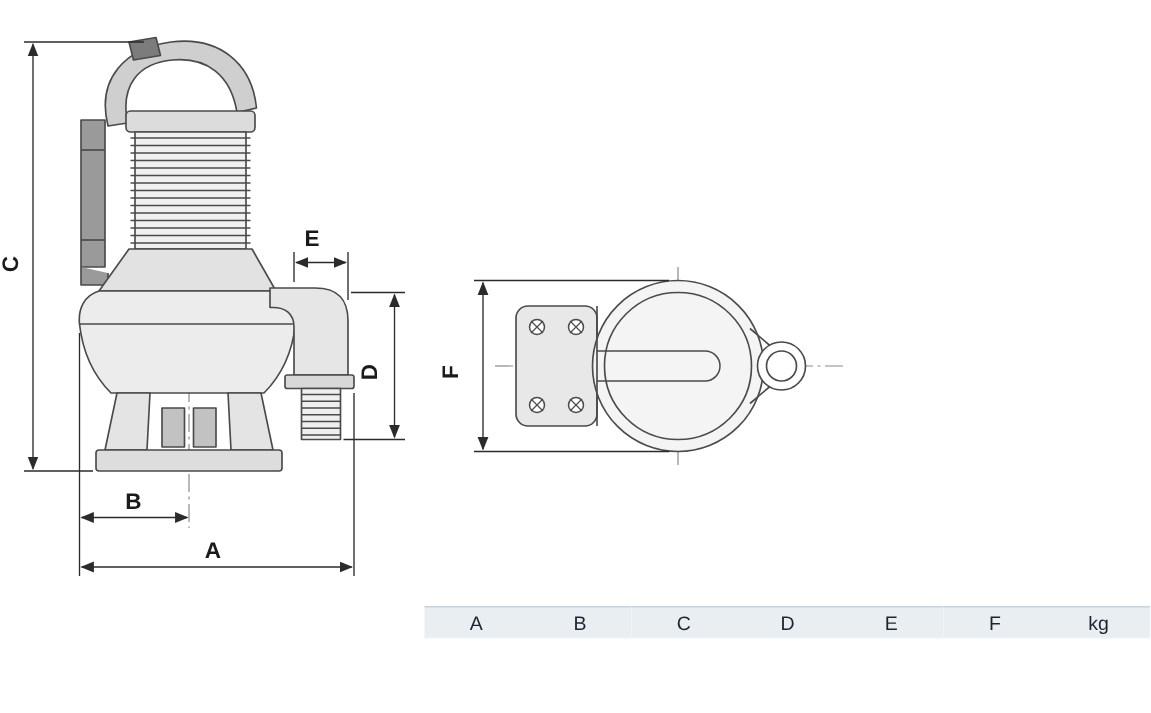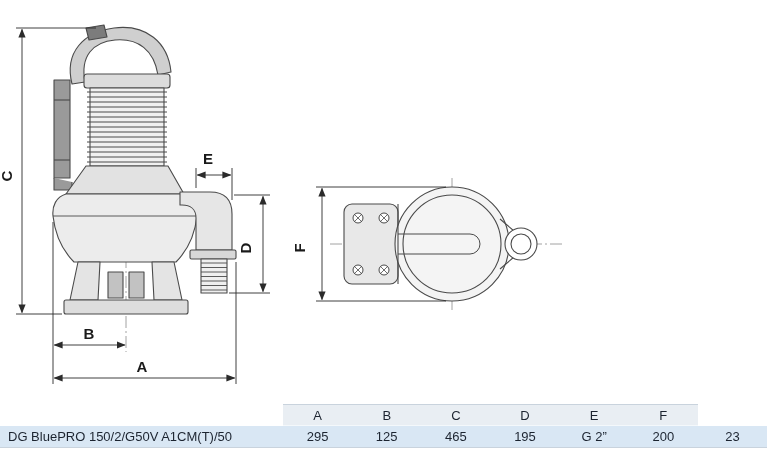--- a/index.html
+++ b/index.html
@@ -148,26 +148,17 @@
 
   <div class="dim-table">
     <div class="thead">
       <div class="cell model-col"></div>
       <div class="cell hdr">A</div>
       <div class="cell hdr">B</div>
       <div class="cell hdr">C</div>
       <div class="cell hdr">D</div>
       <div class="cell hdr">E</div>
       <div class="cell hdr">F</div>
-    </div>
-    <div class="trow">
-      <div class="cell model-col">DG BluePRO 150/2/G50V A1CM(T)/50</div>
-      <div class="cell">295</div>
-      <div class="cell">125</div>
-      <div class="cell">465</div>
-      <div class="cell">195</div>
-      <div class="cell">G 2”</div>
-      <div class="cell">200</div>
-      <div class="cell">23</div>
+      <div class="cell hdr">kg</div>
     </div>
   </div>
 
 </div>
 
 </body></html>

